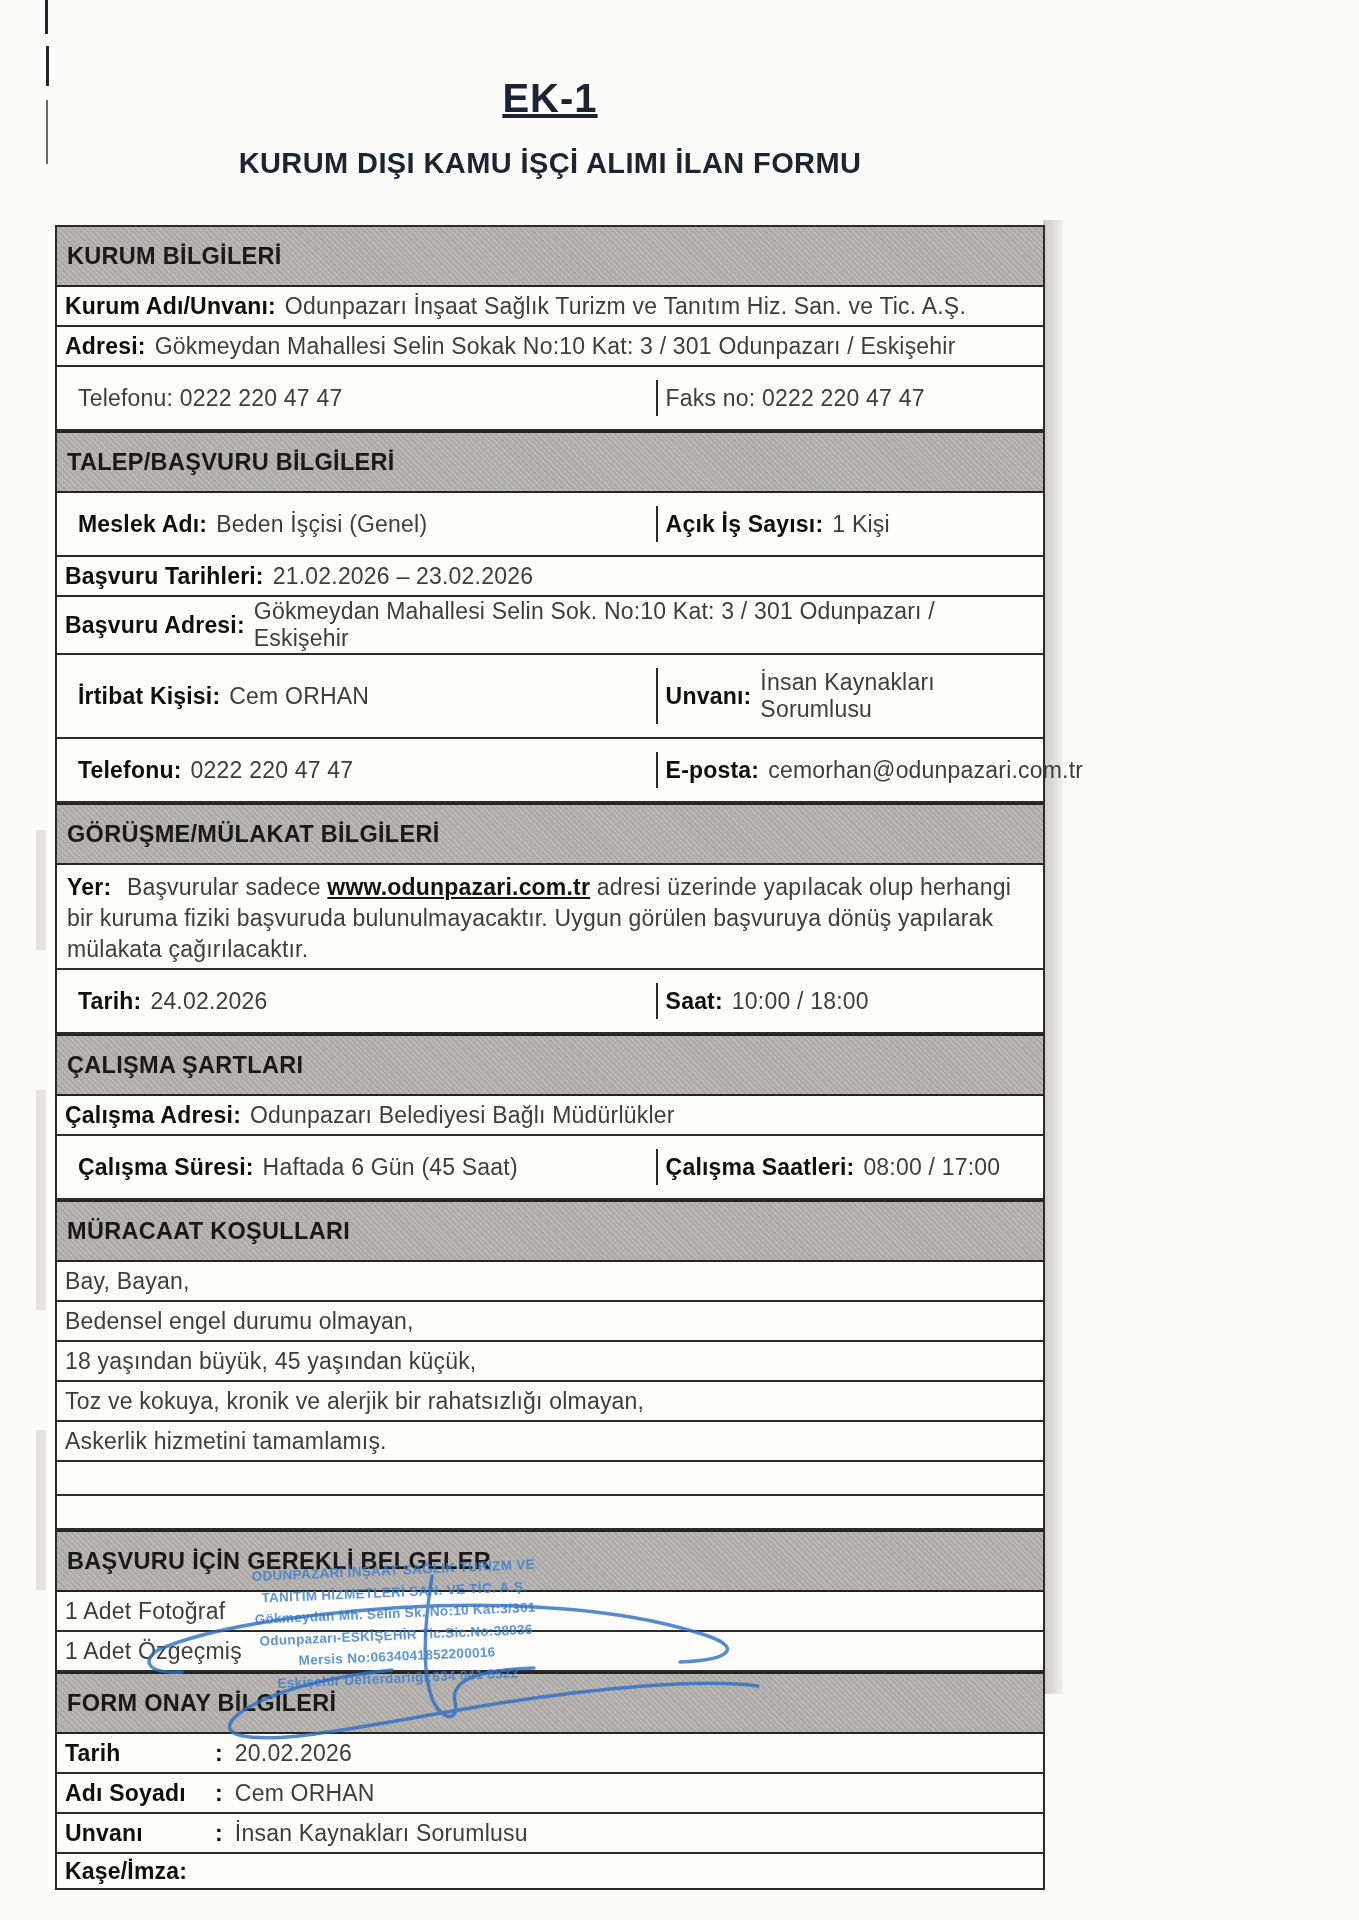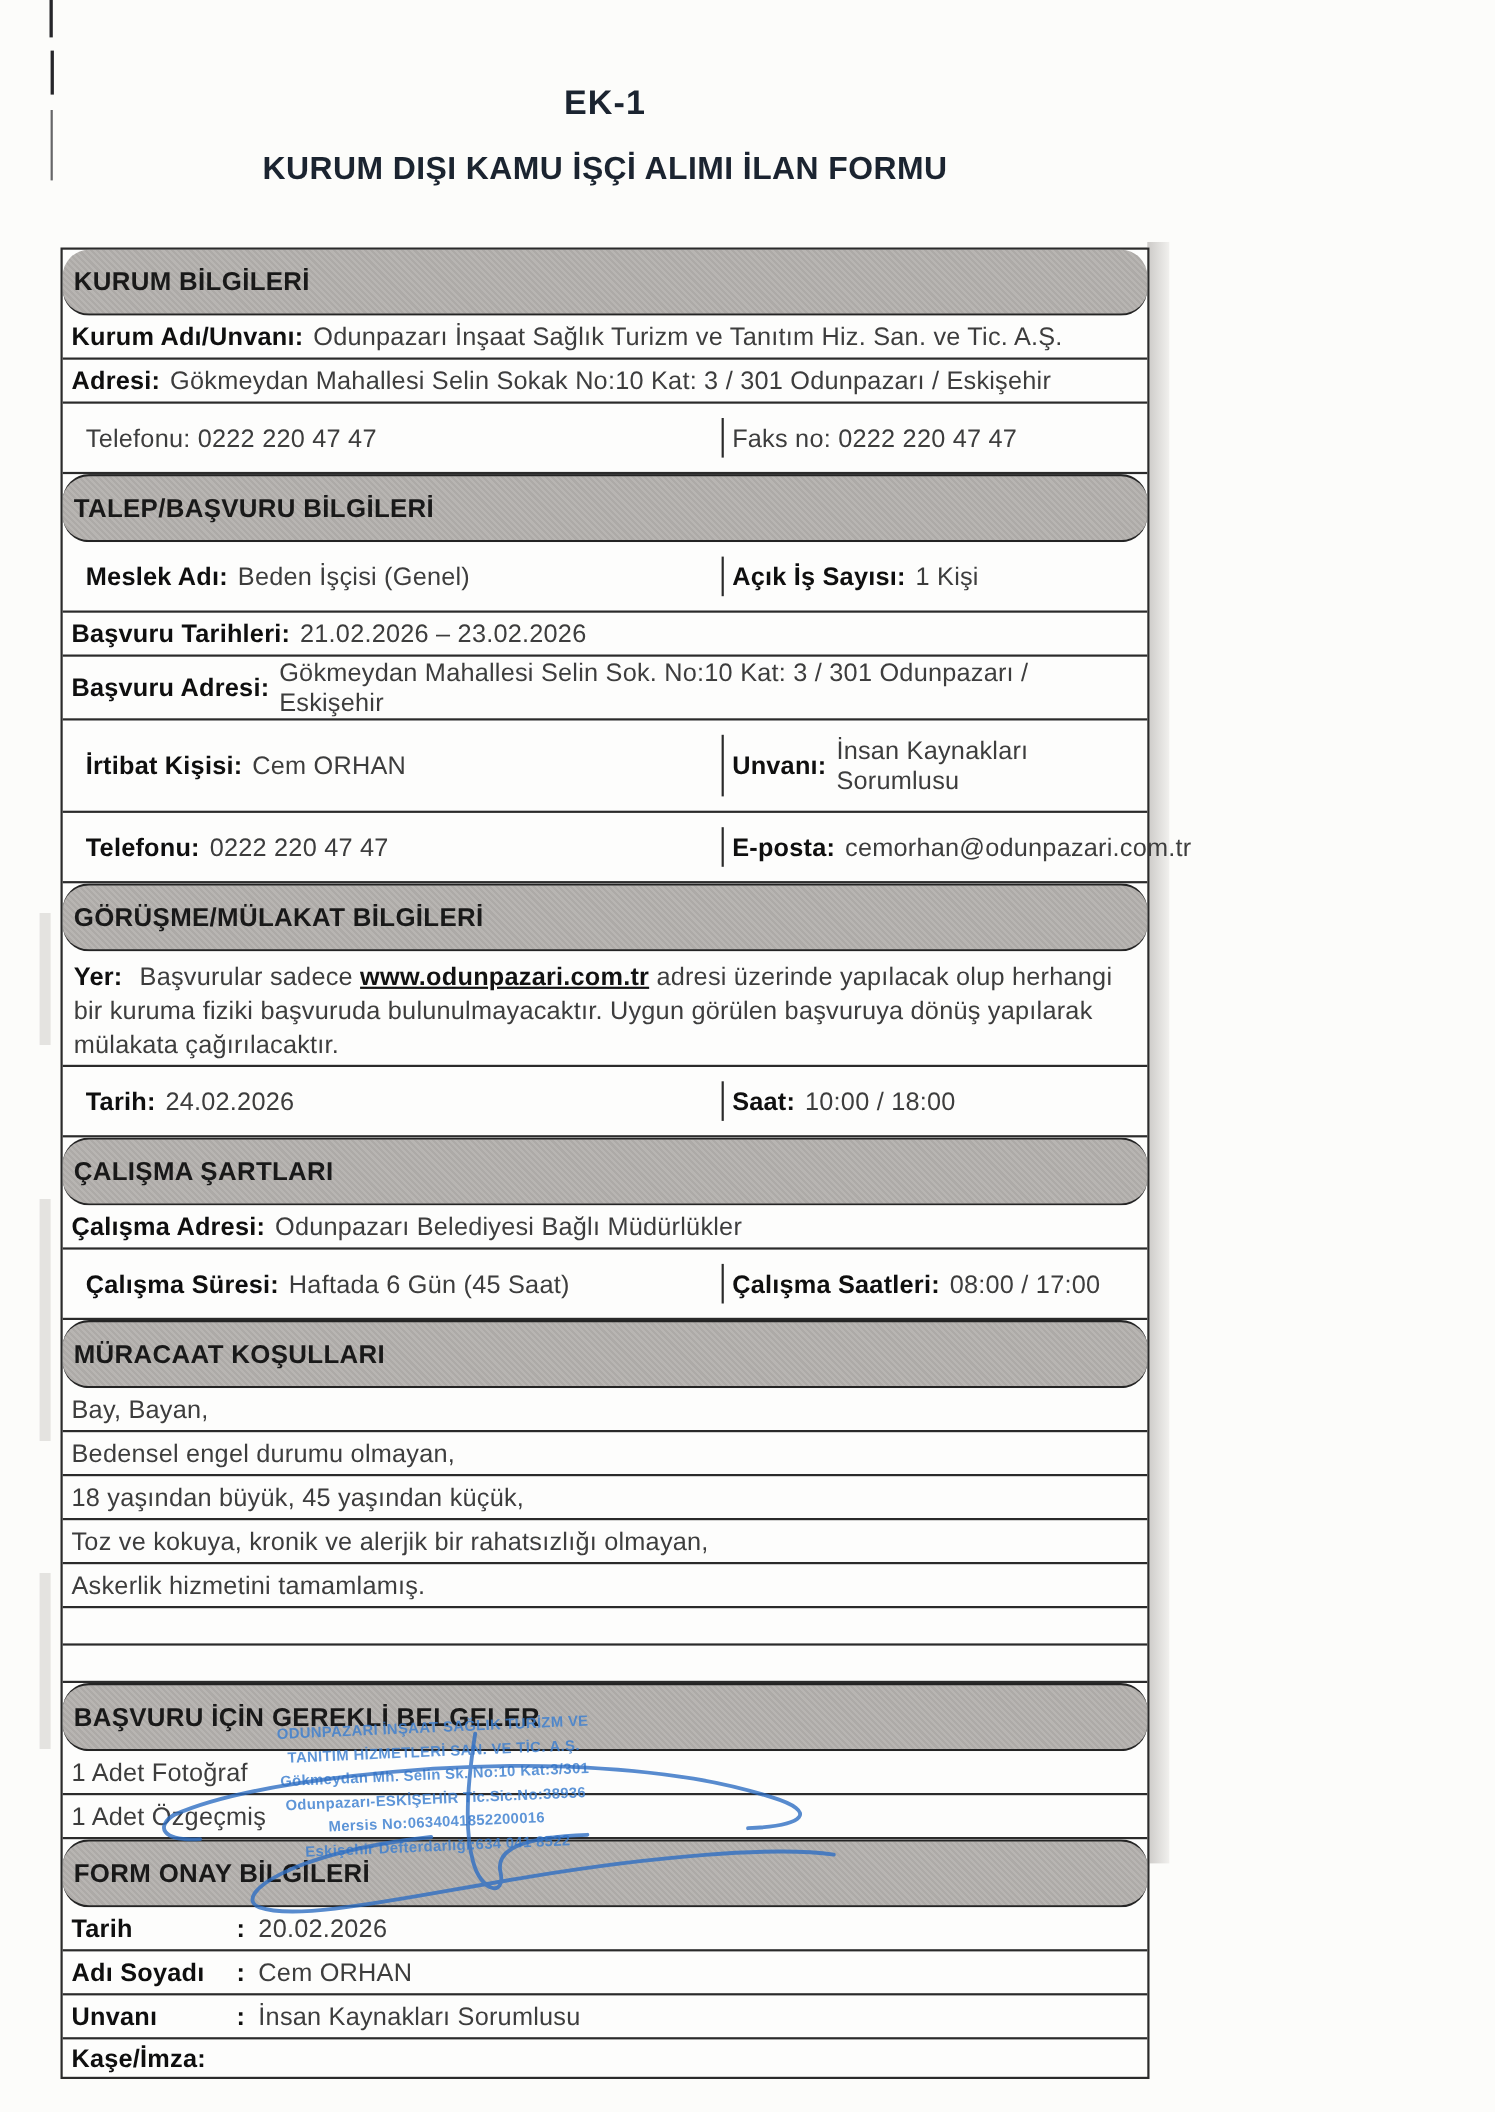--- a/index.html
+++ b/index.html
@@ -12,34 +12,33 @@
   .edge-mark { position:absolute; background:#26262a; }
   .right-shadow {
     position:absolute; left:1043px; top:220px; width:20px; height:1474px;
     background:linear-gradient(to right,#b7b4b1,#ecebe8); opacity:.7;
   }
   .left-smudge {
     position:absolute; left:36px; width:10px; background:#c8c6c2; opacity:.45;
   }
 
   .title-block { position:absolute; top:76px; left:55px; width:990px; text-align:center; color:#1b2430; }
-  .ek-label   { font-size:31px; font-weight:bold; letter-spacing:1px; }
+  .ek-label   { font-size:40px; font-weight:bold; letter-spacing:1px;text-decoration:underline; }
   .form-title { font-size:29px; font-weight:bold; margin-top:26px; letter-spacing:.4px; }
 
   .form-table {
     position:absolute; left:55px; top:225px; width:990px;
     border:2px solid #2b2b2b; background:#fdfdfc; box-sizing:border-box;
   }
   .bar {
     height:58px; background:#b4b1ae;
     border-top:2px solid #242424; border-bottom:2px solid #242424;
     display:flex; align-items:center; padding-left:10px;
     font-weight:bold; font-size:23.5px; color:#191919; letter-spacing:.3px;
     background-image:repeating-linear-gradient(45deg, rgba(255,255,255,.05) 0 2px, rgba(0,0,0,.04) 2px 4px);
-    border-radius:24px;
   }
   .row {
     min-height:36px; display:flex; align-items:center;
     padding:1px 8px; border-bottom:2px solid #2b2b2b;
     font-size:23px; color:#3d3d3d; letter-spacing:.2px;
   }
   .row b { color:#0f0f0f; margin-right:9px; white-space:pre; }
   .row:last-child { border-bottom:none; }
 
   .split { padding:13px; align-items:stretch; }

